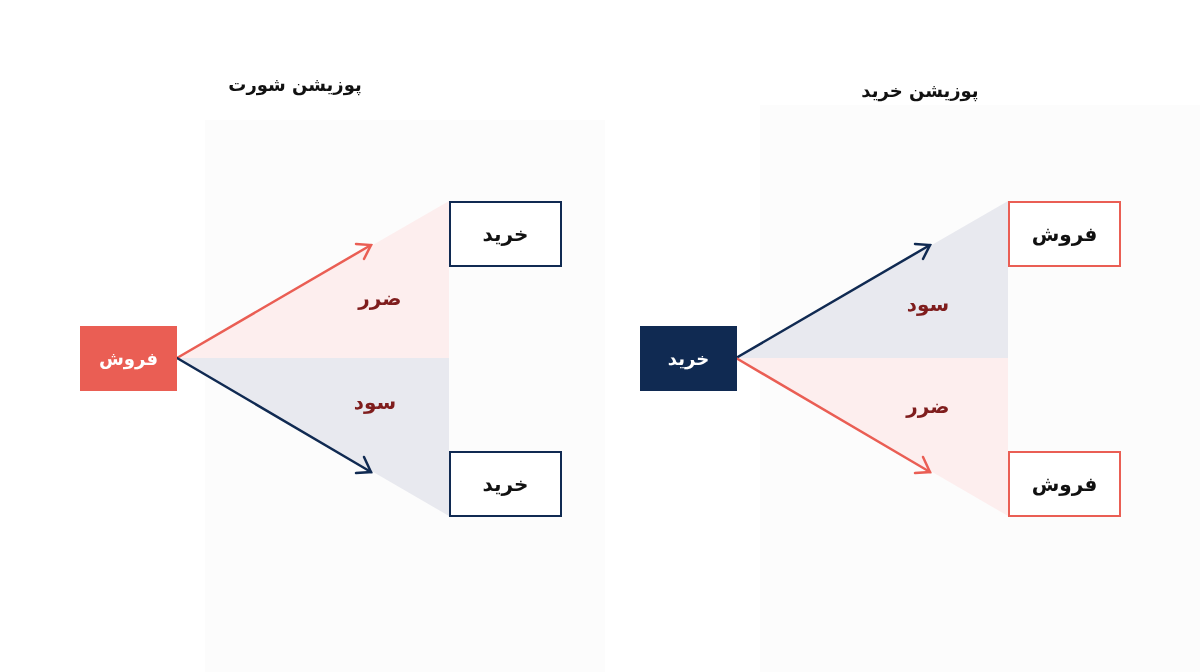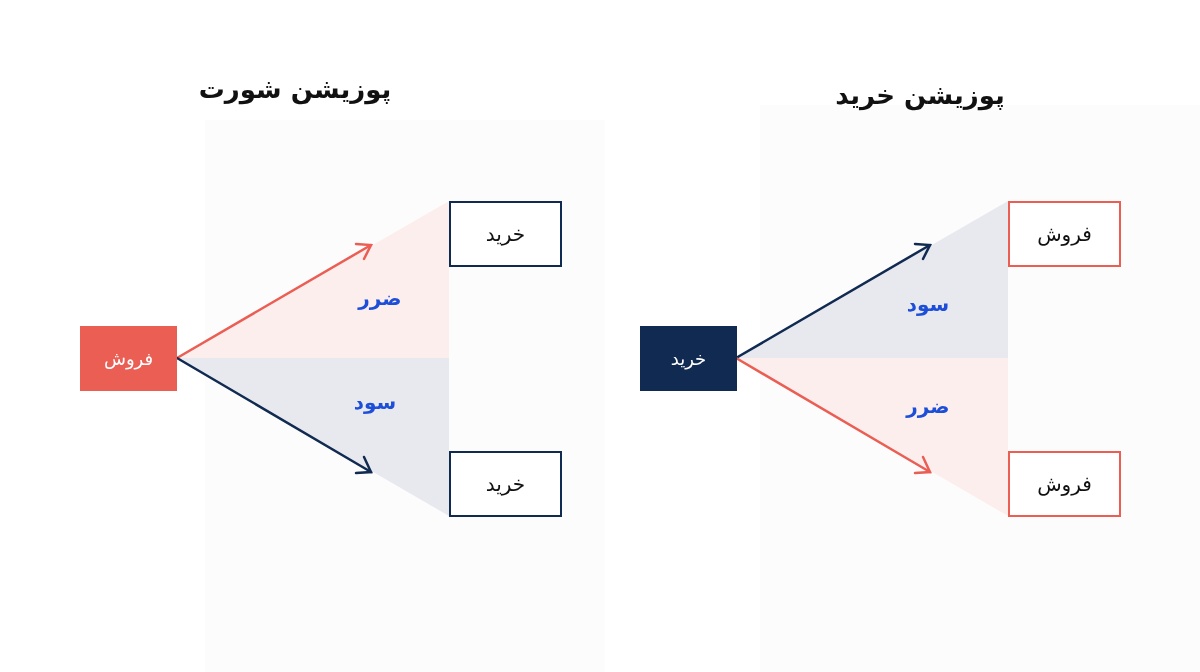--- a/index.html
+++ b/index.html
@@ -3,34 +3,34 @@
   <meta charset="utf-8">
   <style>
     html, body { margin: 0; padding: 0; }
     body {
       width: 1200px; height: 672px; position: relative; overflow: hidden;
       background: #ffffff;
       font-family: "DejaVu Sans", sans-serif;
     }
     .panel-bg { position: absolute; background: #fcfcfc; }
     .title {
-      position: absolute; font-weight: bold; font-size: 26px; color: #111111;
+      position: absolute; font-weight: bold; font-size: 18px; color: #111111;
       direction: rtl; white-space: nowrap; text-align: center;
     }
     svg.diagram { position: absolute; left: 0; top: 0; }
     .box {
       position: absolute; box-sizing: border-box; display: flex;
       align-items: center; justify-content: center; direction: rtl;
-      font-weight: normal;
+      font-weight: bold;
       text-align: center;
     }
     .source { width: 97px; height: 65px; font-size: 18px; color: #ffffff; }
     .target { width: 113px; height: 66px; border: 2px solid; background: #ffffff; font-size: 20px; color: #111111; }
     .region-label {
-      position: absolute; font-weight: bold; font-size: 20px; color: #1d4ed8;
+      position: absolute; font-weight: bold; font-size: 20px; color: #7f1d1d;
       direction: rtl; width: 80px; text-align: center;
     }
   </style>
 </head>
 <body>
 
 <div class="panel-bg" style="left:205px; top:120px; width:400px; height:552px;"></div>
 <div class="panel-bg" style="left:760px; top:105px; width:440px; height:567px;"></div>
 
 <div class="title" style="left:190px; top:74px; width:210px;">پوزیشن شورت</div>

